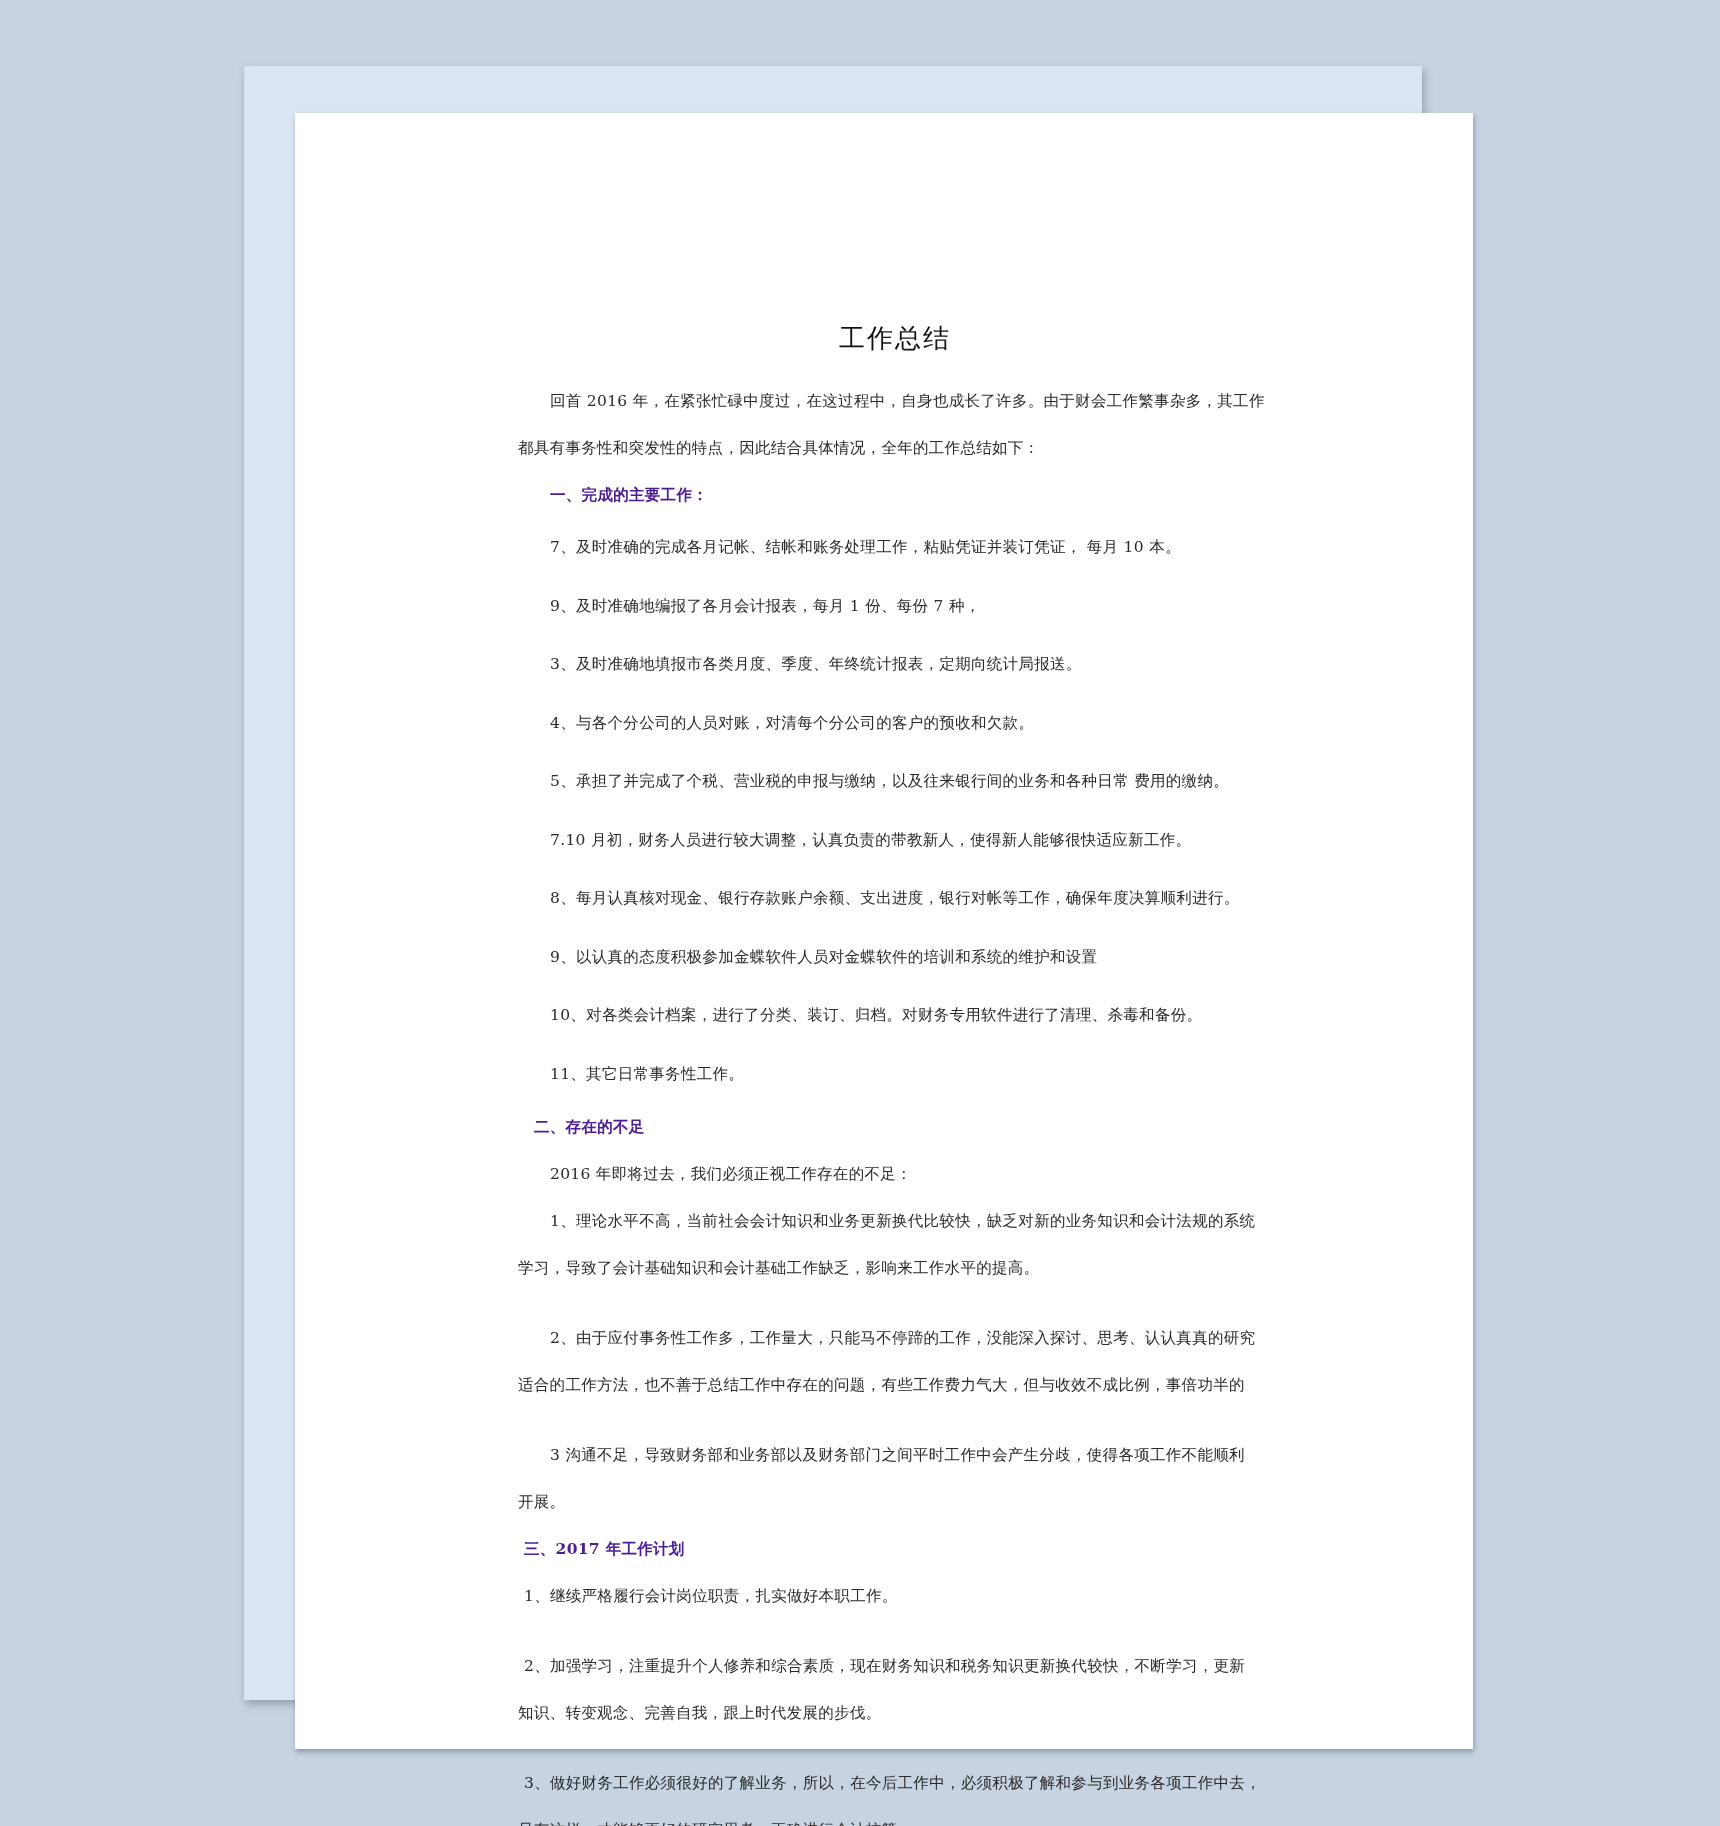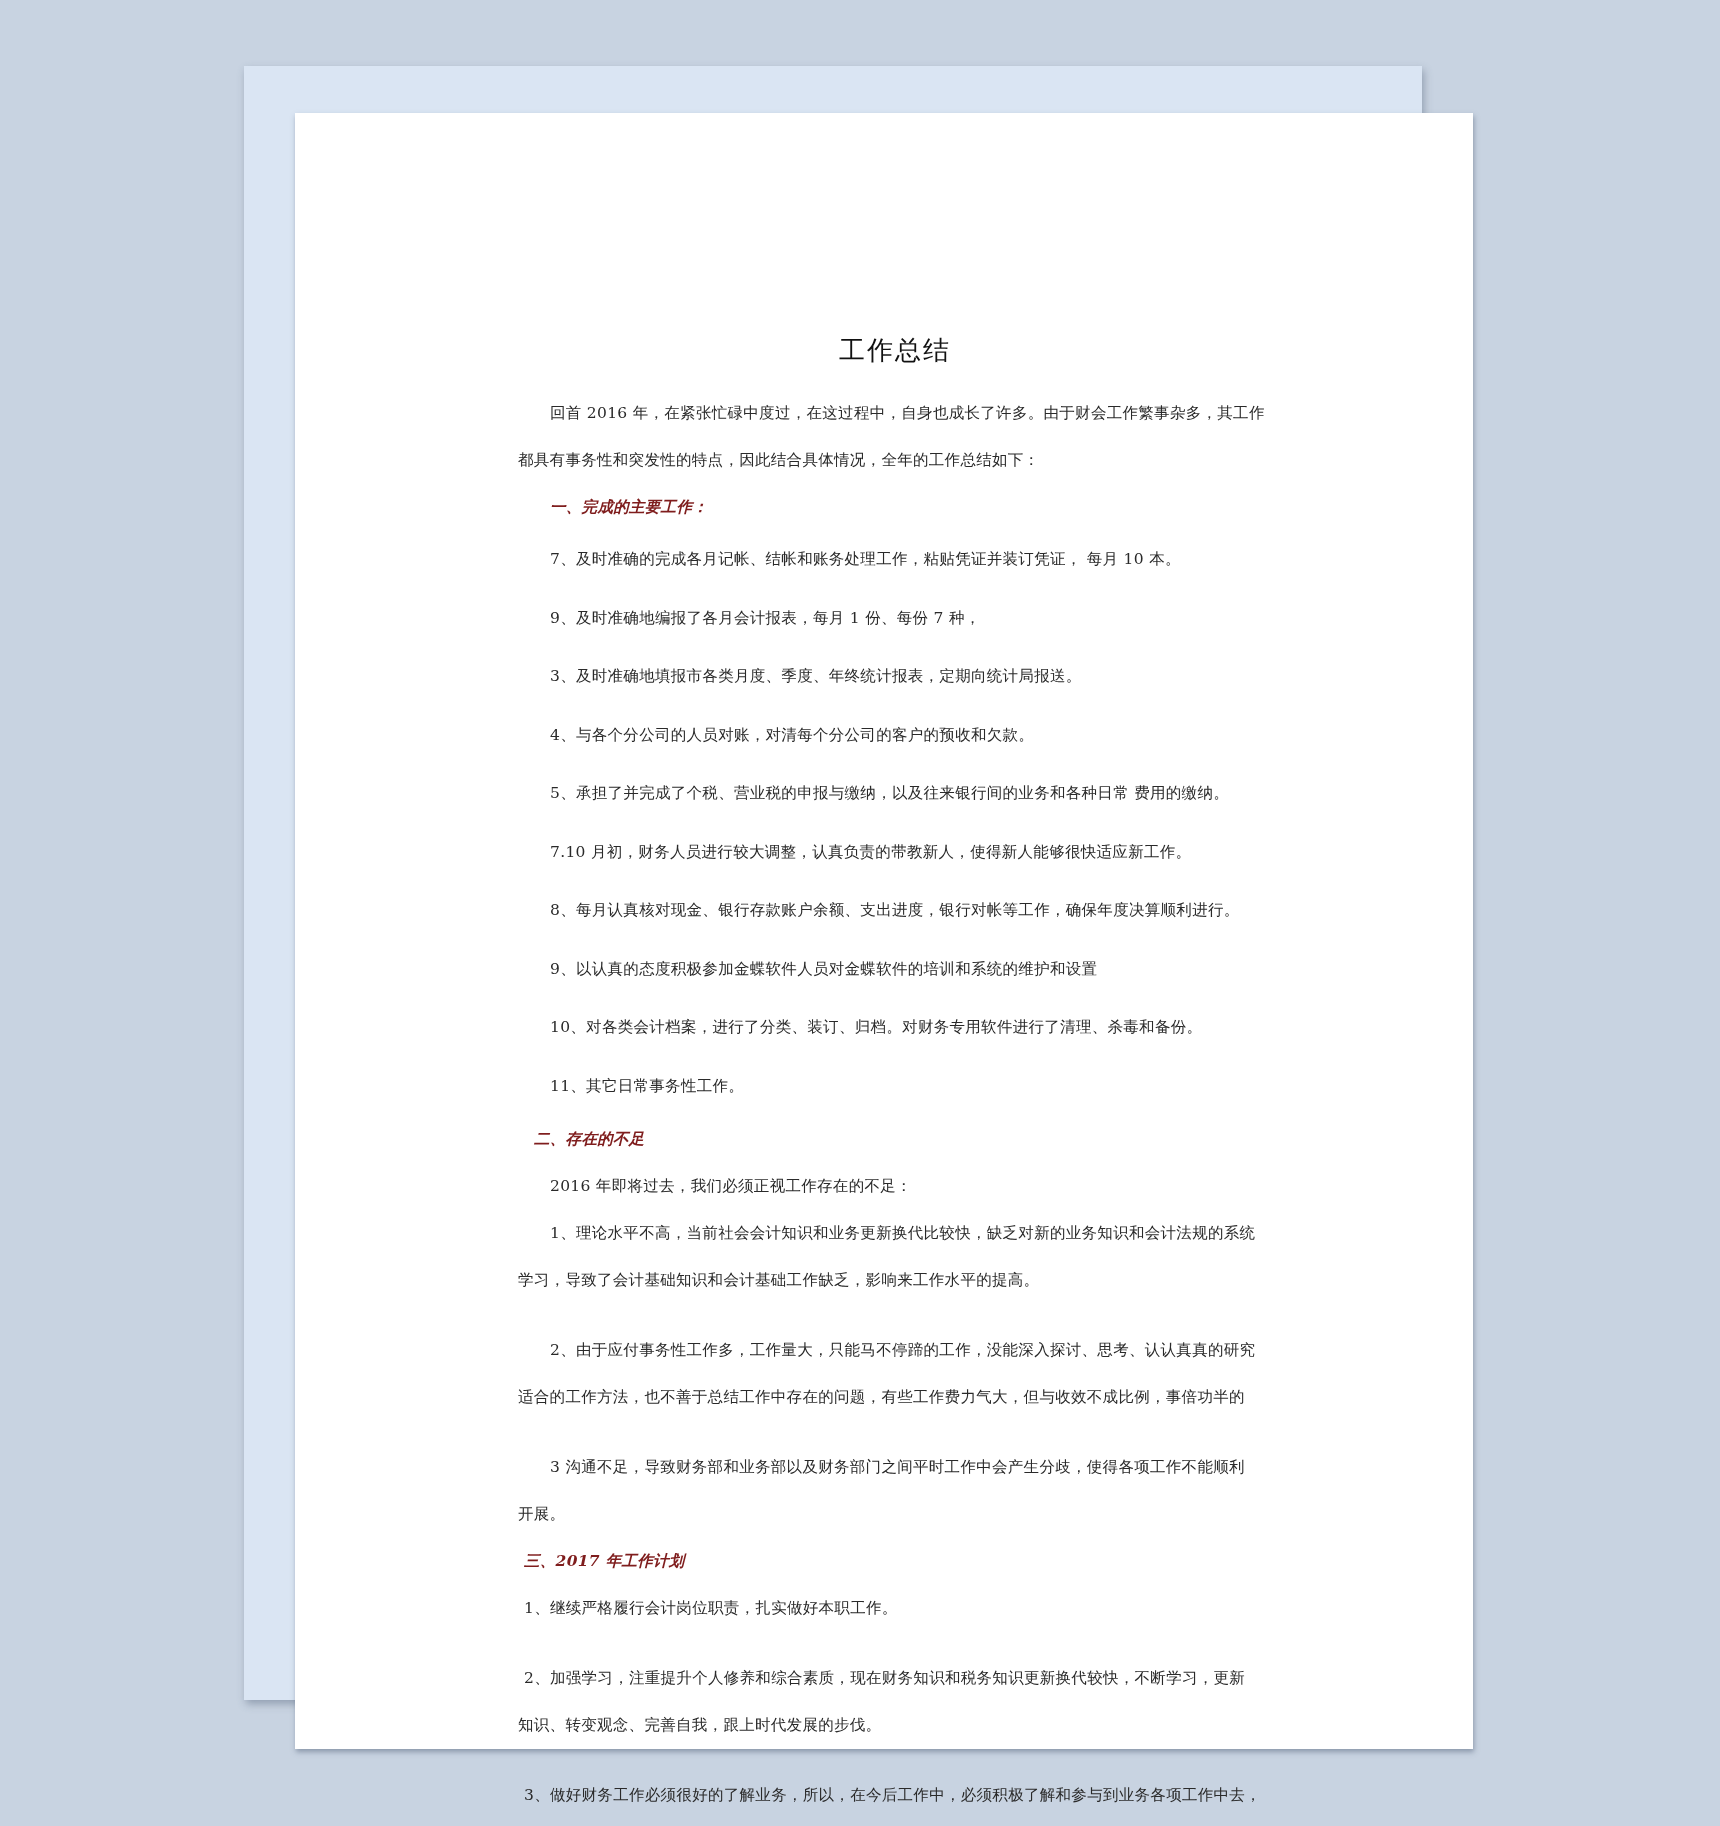--- a/index.html
+++ b/index.html
@@ -39,38 +39,38 @@
       width: 770px;
       color: #2a2a2a;
       font-size: 15.5px;
       letter-spacing: 0.3px;
     }
     .title {
       text-align: center;
       font-size: 26px;
       font-weight: normal;
       color: #111;
-      margin: 12px 0 26px 0;
+      margin: 0 0 26px 0;
       letter-spacing: 2px;
       height: 40px;
       line-height: 40px;
       padding-left: 10px;
     }
     .p {
       margin: 13px;
       white-space: nowrap;
     }
     .lh34 { line-height: 34px; }
     .lh45 { line-height: 45.5px; }
     .indent { text-indent: 32px; }
     .indent2 { padding-left: 32px; }
     .indent-sm { padding-left: 16px; }
     .indent-xs { padding-left: 6px; }
     .bold { font-weight: bold; }
-    .heading { color: #7f1d1d; font-style: italic; }
+    .heading { color: #4c1d95; }
   </style>
 </head>
 <body>
 
 <div class="back-page"></div>
 <div class="front-page"></div>
 
 <div class="doc">
   <h1 class="title">工作总结</h1>
 

